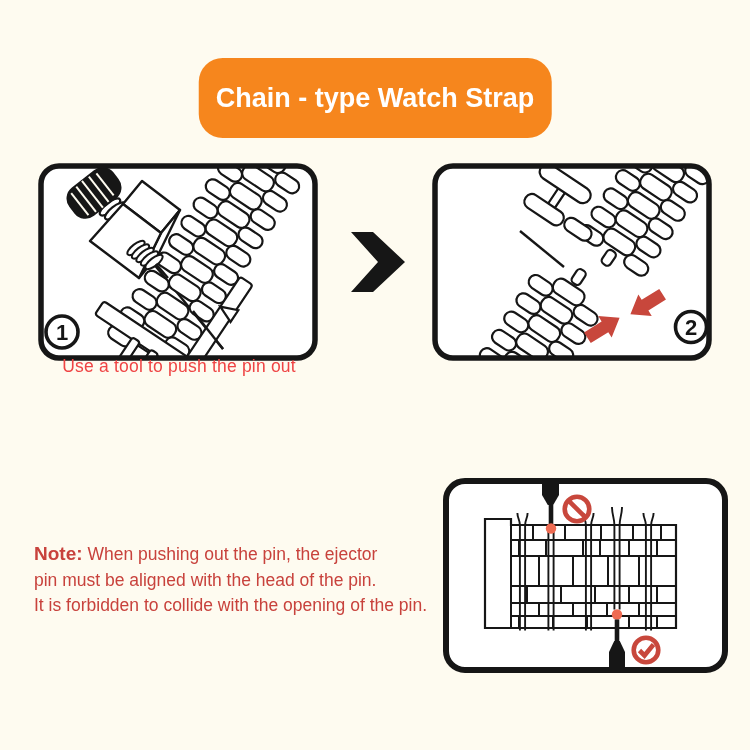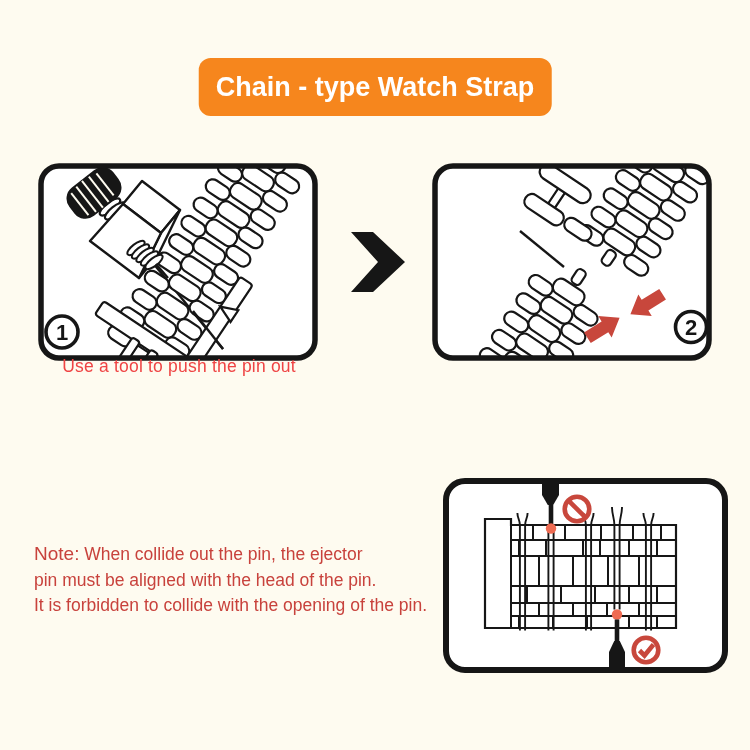--- a/index.html
+++ b/index.html
@@ -3,38 +3,38 @@
 <meta charset="utf-8">
 <style>
   html, body { margin:0; padding:0; background:#FEFBF0; }
   .stage {
     position:relative; width:750px; height:750px; overflow:hidden;
     background:#FEFBF0; font-family:"Liberation Sans", sans-serif;
   }
   .banner {
     position:absolute; top:58px; left:50%; transform:translateX(-50%);
     background:#F6861D; color:#FFFFFF; font-weight:bold; font-size:27px;
-    line-height:30px; padding:14px 17px; border-radius:12px; white-space:nowrap;
+    line-height:30px; padding:25px 17px; border-radius:24px; white-space:nowrap;
   }
   .panel { position:absolute; }
   .panel-1 { left:38px;  top:163px; width:280px; height:198px; }
   .panel-2 { left:432px; top:163px; width:280px; height:198px; }
   .panel-3 { left:443px; top:478px; width:285px; height:195px; }
   .chevron { position:absolute; left:349px; top:229px; }
   .caption {
     position:absolute; top:355px; font-size:17.5px; color:#ef4444;
     text-align:center; line-height:23px; letter-spacing:0.2px;
   }
   .caption-1 { left:18px;  width:322px; }
   .caption-2 { left:412px; width:320px; }
   .note {
     position:absolute; left:34px; top:541px; width:424px;
     font-size:17.5px; line-height:1.42; color:#C8423C;
   }
-  .note-label { font-weight:normal; font-size:19px; }
+  .note-label { font-weight:bold; font-size:19px; }
   svg { display:block; }
 </style>
 </head>
 <body>
 
 <div class="stage">
 
   <div class="banner">
     <span>Chain - type Watch Strap</span>
   </div>
@@ -182,21 +182,21 @@
       </g>
       <rect x="3" y="3" width="274" height="192" rx="18" fill="none" stroke="#161616" stroke-width="5.5"></rect>
     </svg>
   </div>
 
   <div class="caption caption-1">Use a tool to push the pin out</div>
   <div class="caption caption-2">
   </div>
 
   <div class="note">
-    <div><span class="note-label">Note:</span> <span>When collide out the pin, the ejector</span></div>
+    <div><span class="note-label">Note:</span> <span>When pushing out the pin, the ejector</span></div>
     <div>pin must be aligned with the head of the pin.</div>
     <div>It is forbidden to collide with the opening of the pin.</div>
   </div>
 
   <div class="panel panel-3">
     <svg width="285" height="195" viewBox="0 0 285 195">
       <defs>
         <clipPath id="clipC">
             <rect x="4" y="4" width="277" height="187" rx="18"></rect>
           </clipPath>

